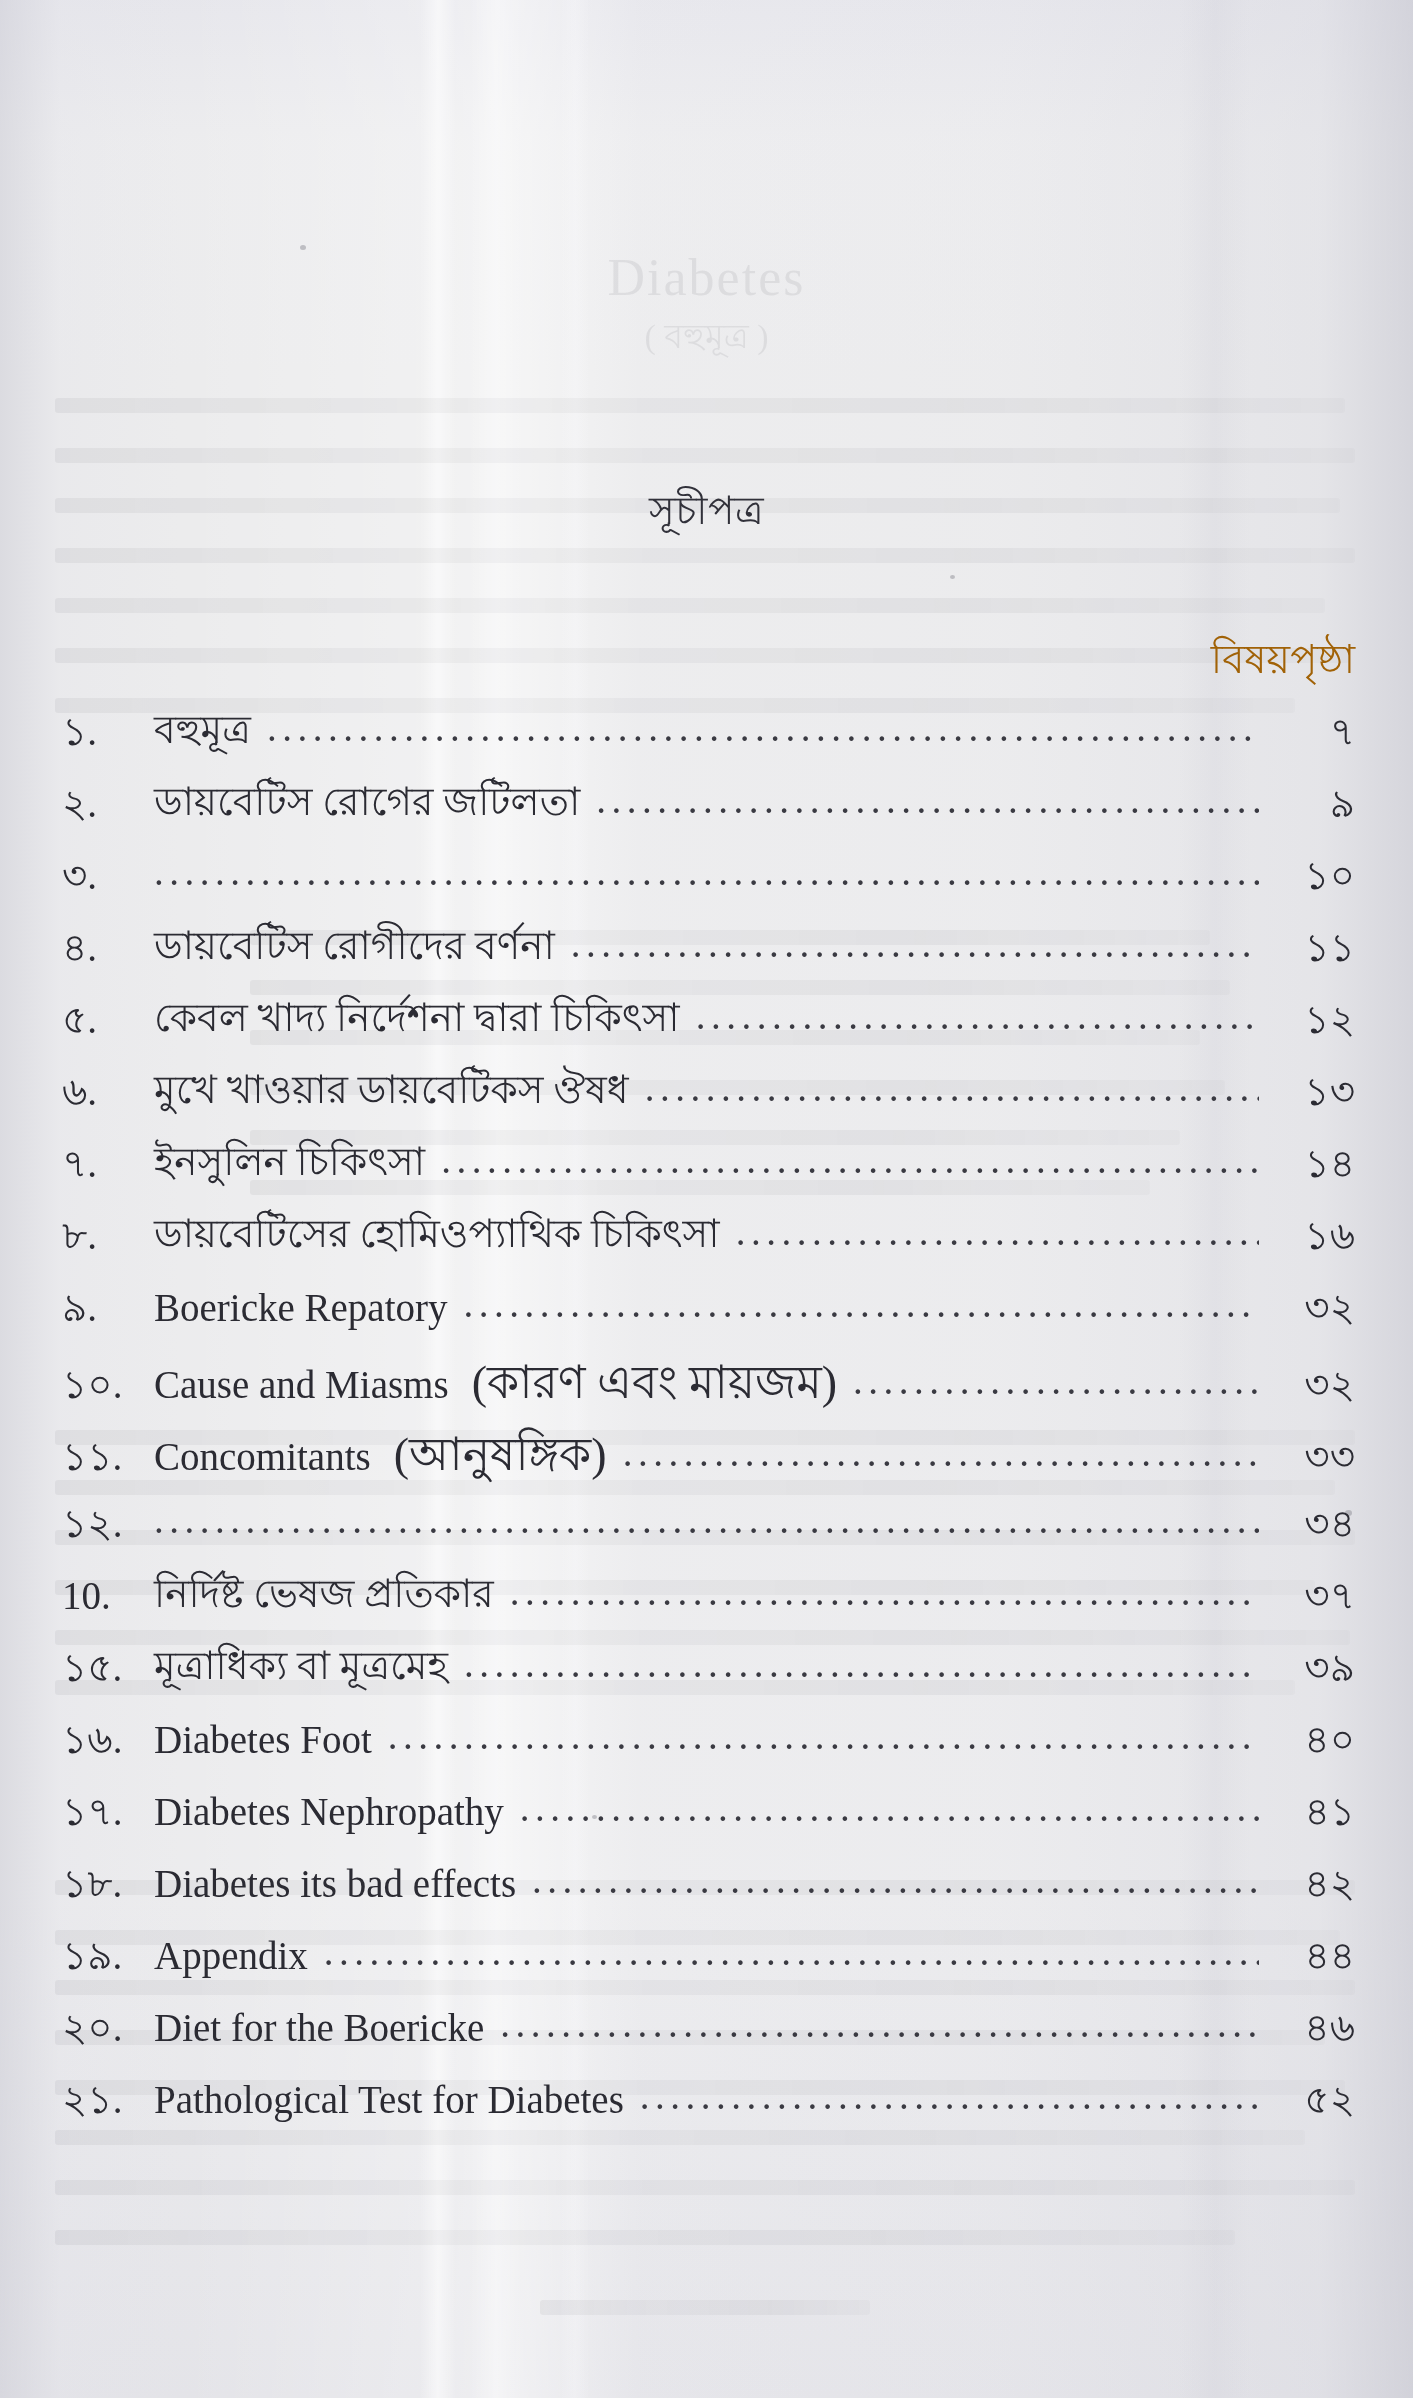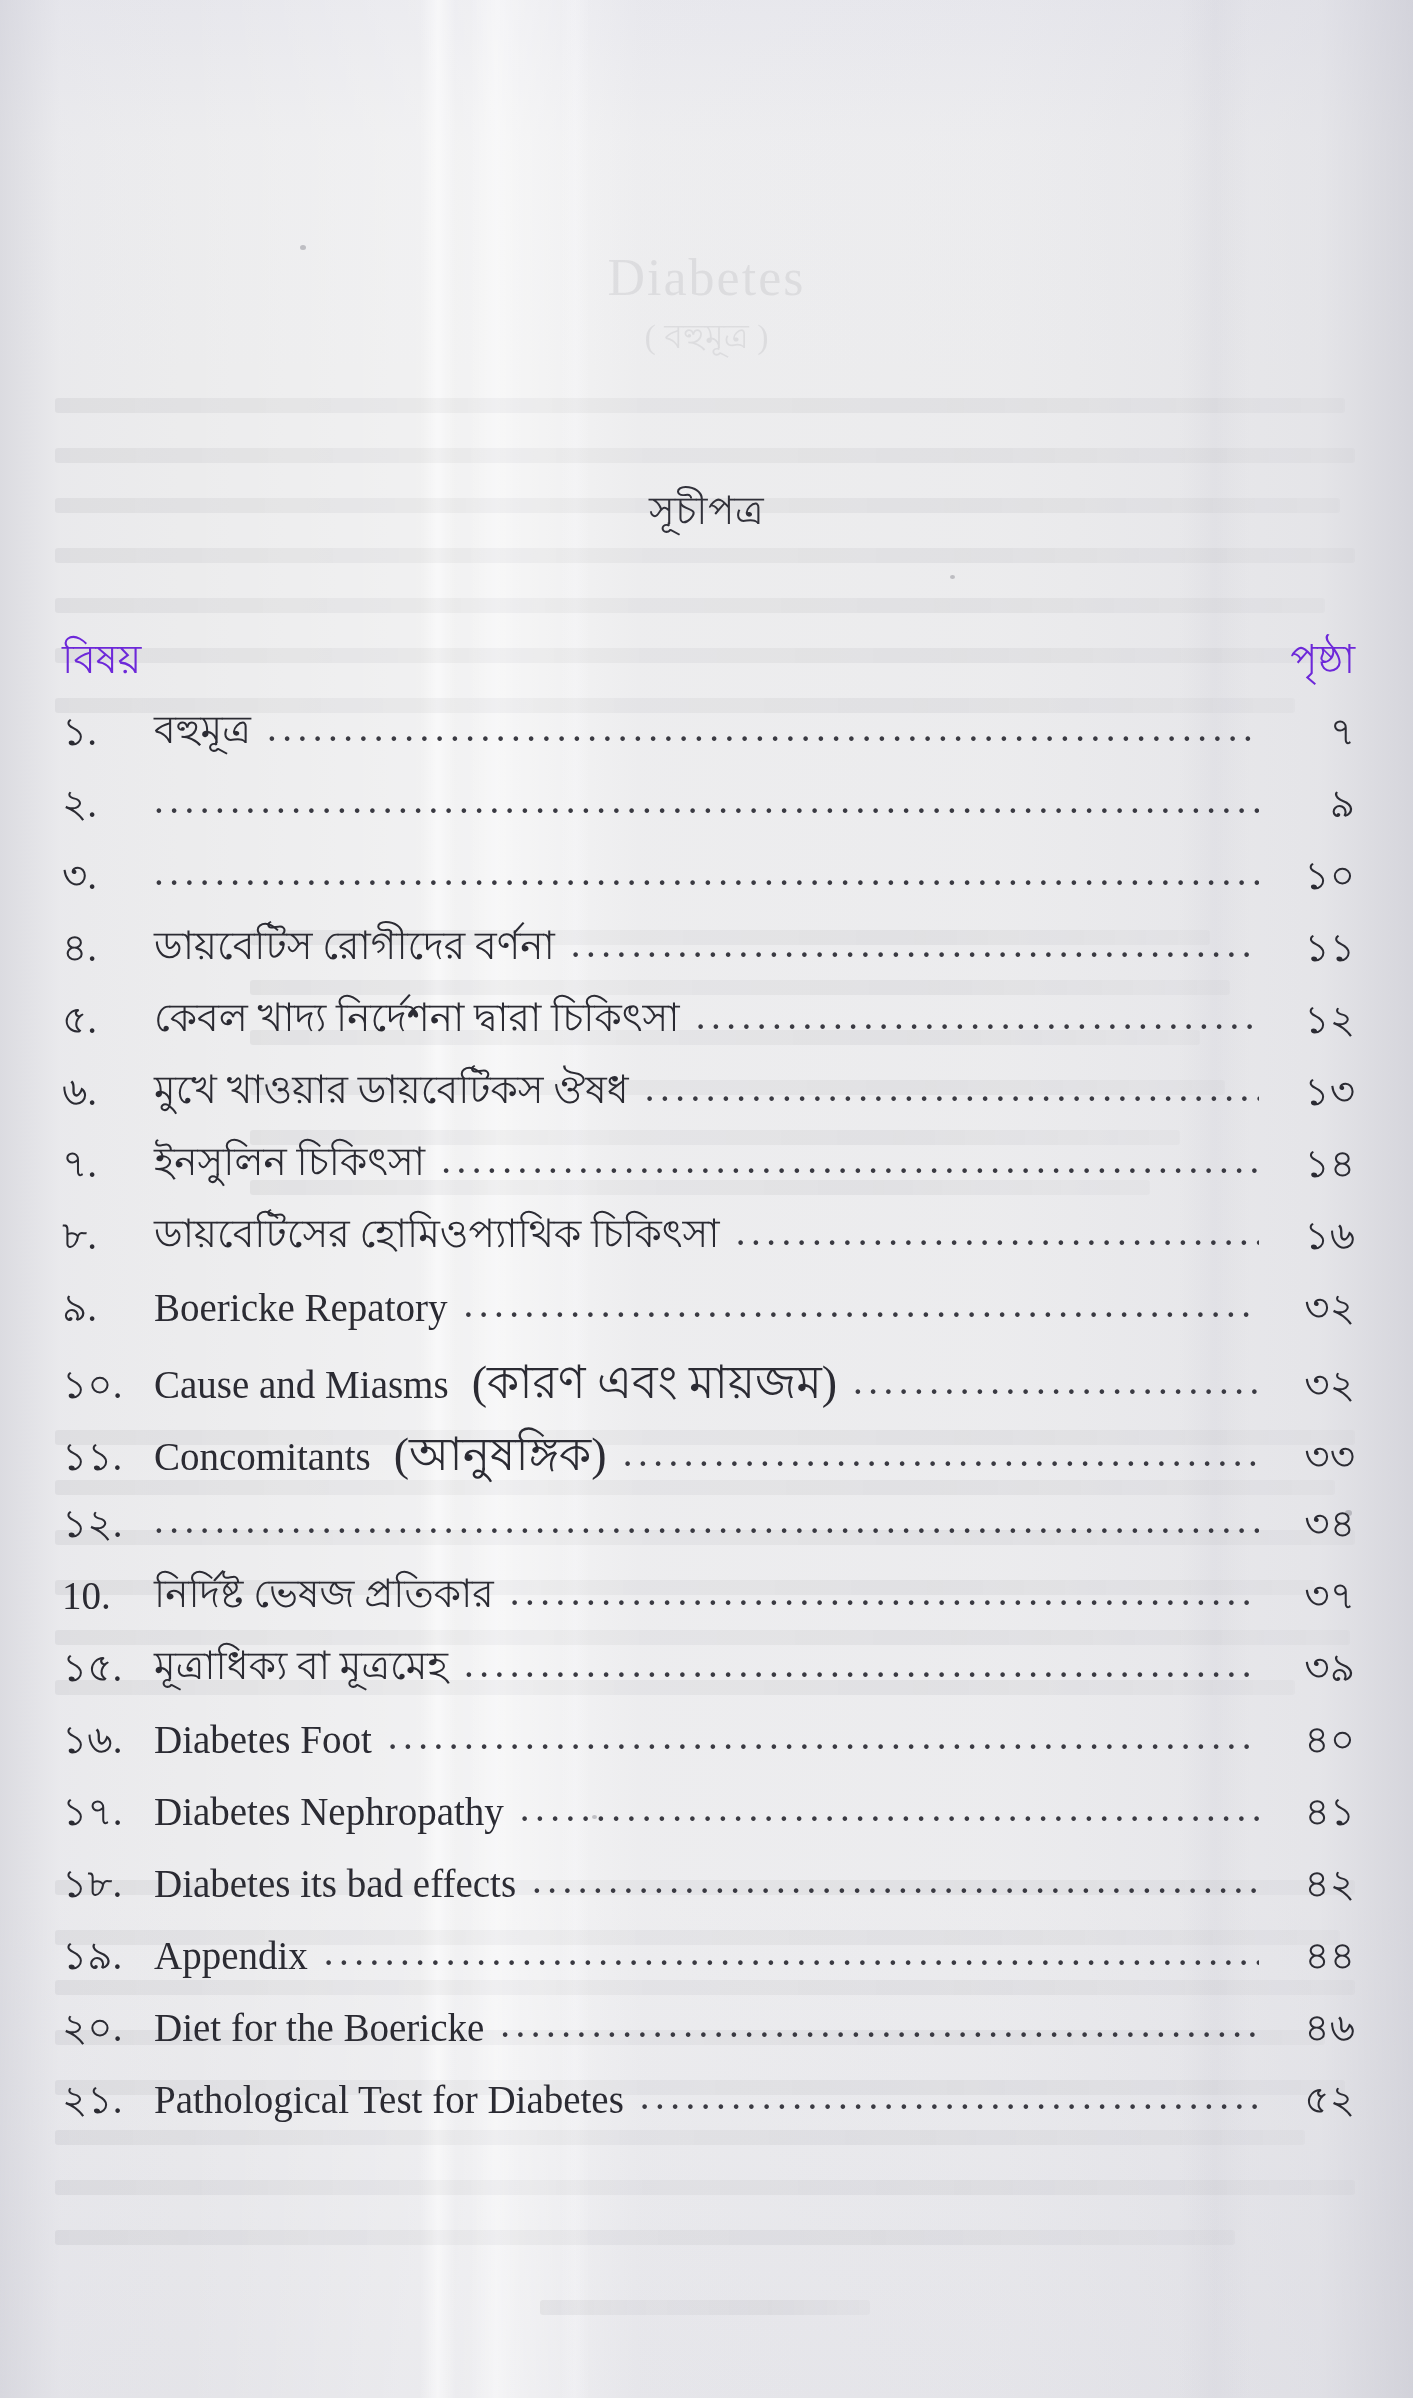--- a/index.html
+++ b/index.html
@@ -101,23 +101,23 @@
     font-size: 39px;
     letter-spacing: 0.5px;
     color: #31313a;
   }
   .col-heads {
     position: absolute;
     top: 628px;
     left: 62px;
     right: 58px;
     display: flex;
-    justify-content: space-between;
+    justify-content: flex-end;
     font-size: 40px;
-    color: #6d28d9;
+    color: #a16207;
   }
 
   .toc {
     position: absolute;
     top: 712px;
     left: 62px;
     right: 58px;
   }
   .row {
     display: flex;
@@ -218,20 +218,21 @@
 
   <div class="toc" id="toc-rows">
       <div class="row bn">
         <span class="num">১.</span>
         <span class="label"><span>বহুমূত্র</span></span>
         <span class="dots">..................................................................................</span>
         <span class="pg">৭</span>
       </div>
       <div class="row bn">
         <span class="num">২.</span>
+        <span class="label"><span>ডায়বেটিস রোগের জটিলতা</span></span>
         <span class="dots">..................................................................................</span>
         <span class="pg">৯</span>
       </div>
       <div class="row bn">
         <span class="num">৩.</span>
         <span class="dots">..................................................................................</span>
         <span class="pg">১০</span>
       </div>
       <div class="row bn">
         <span class="num">৪.</span>

